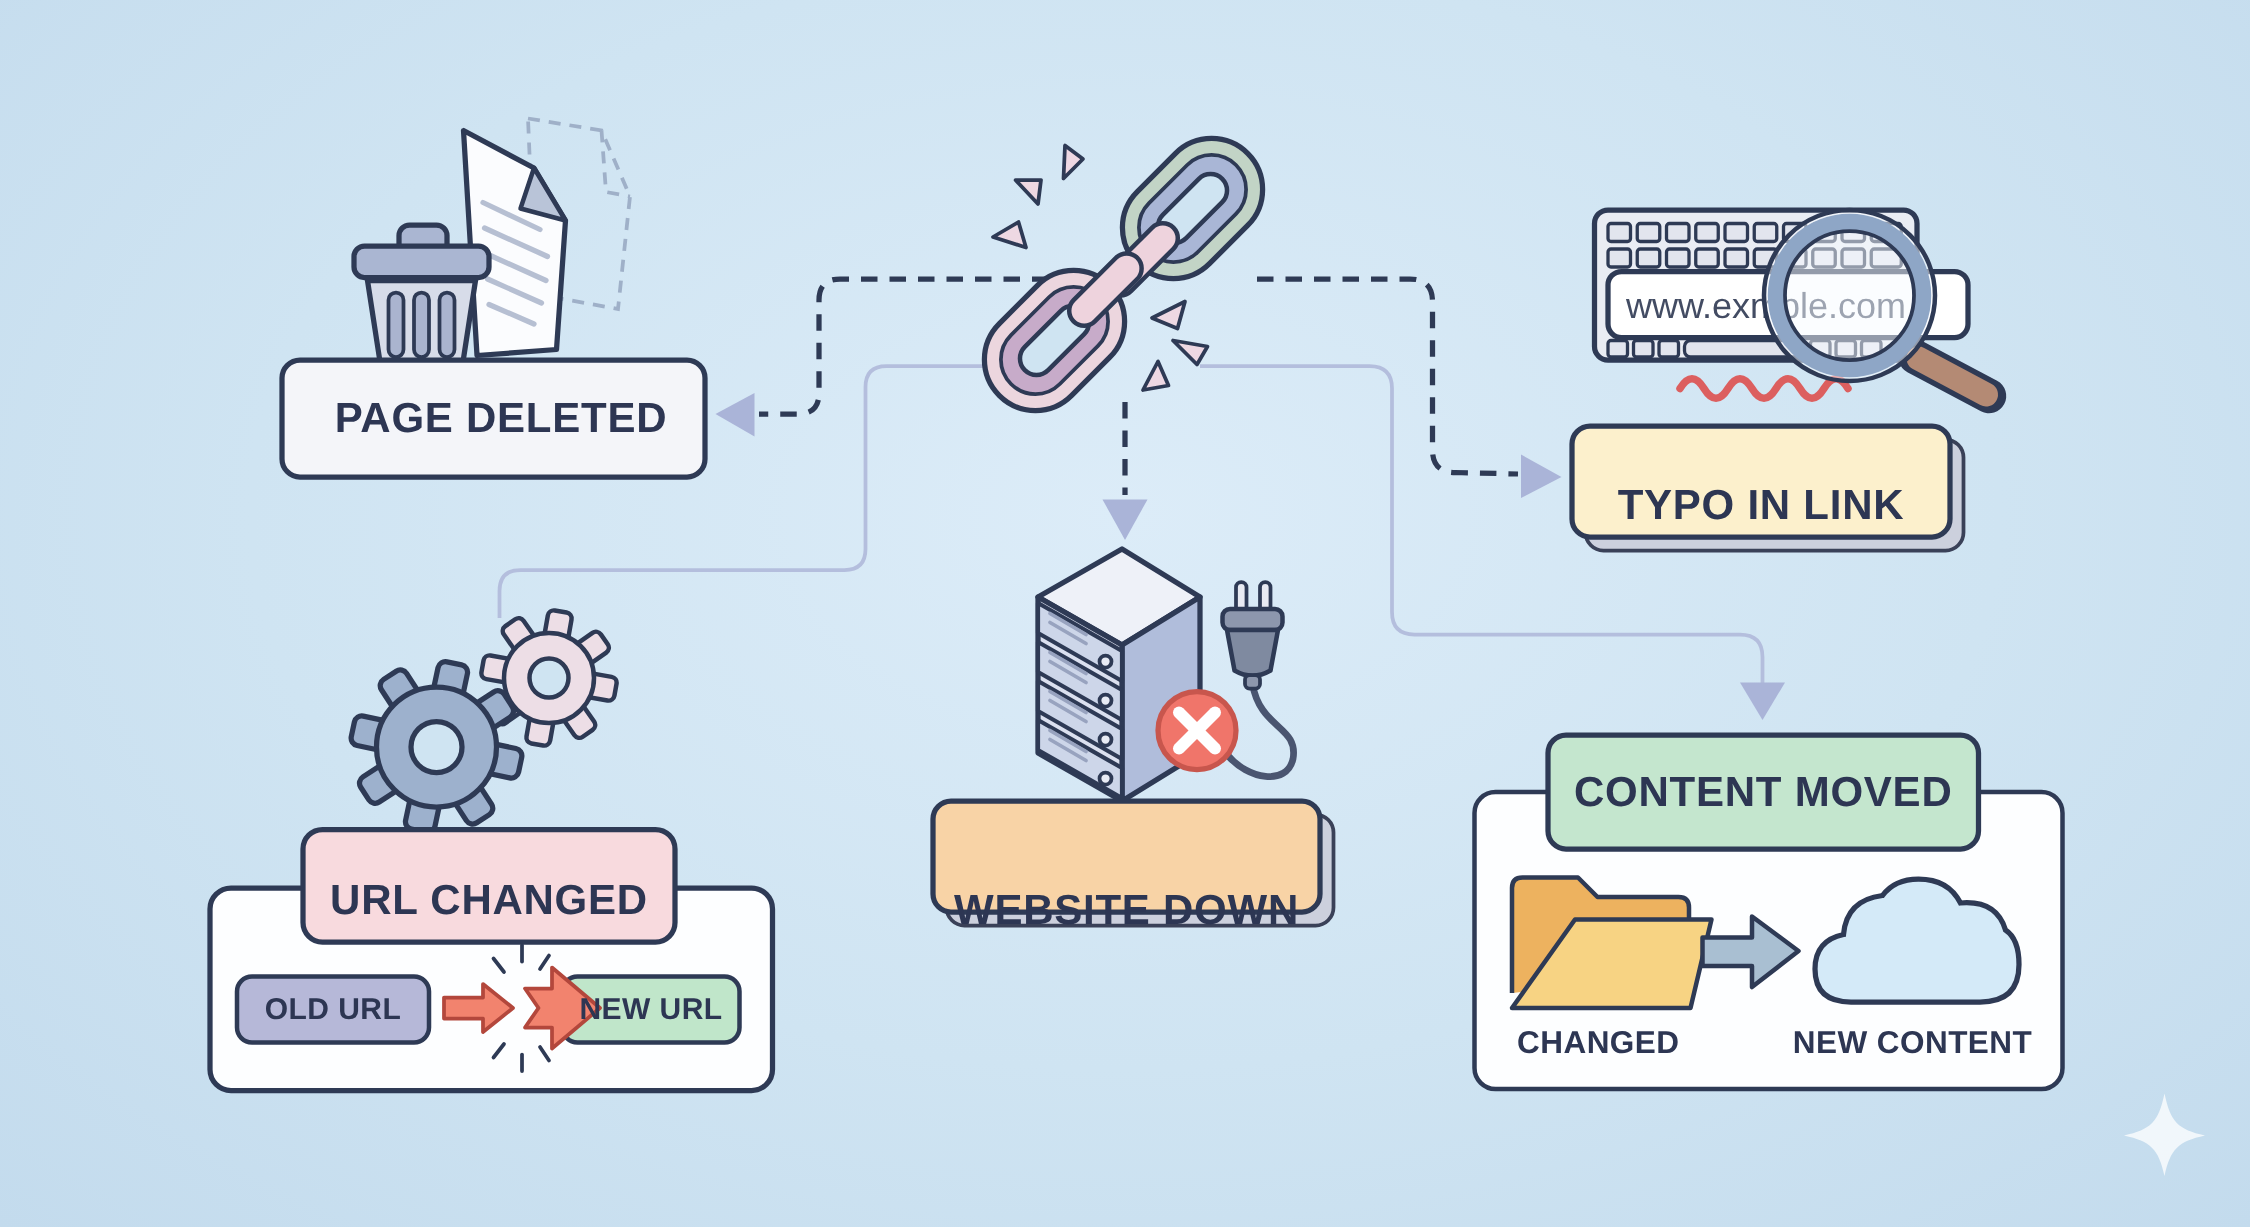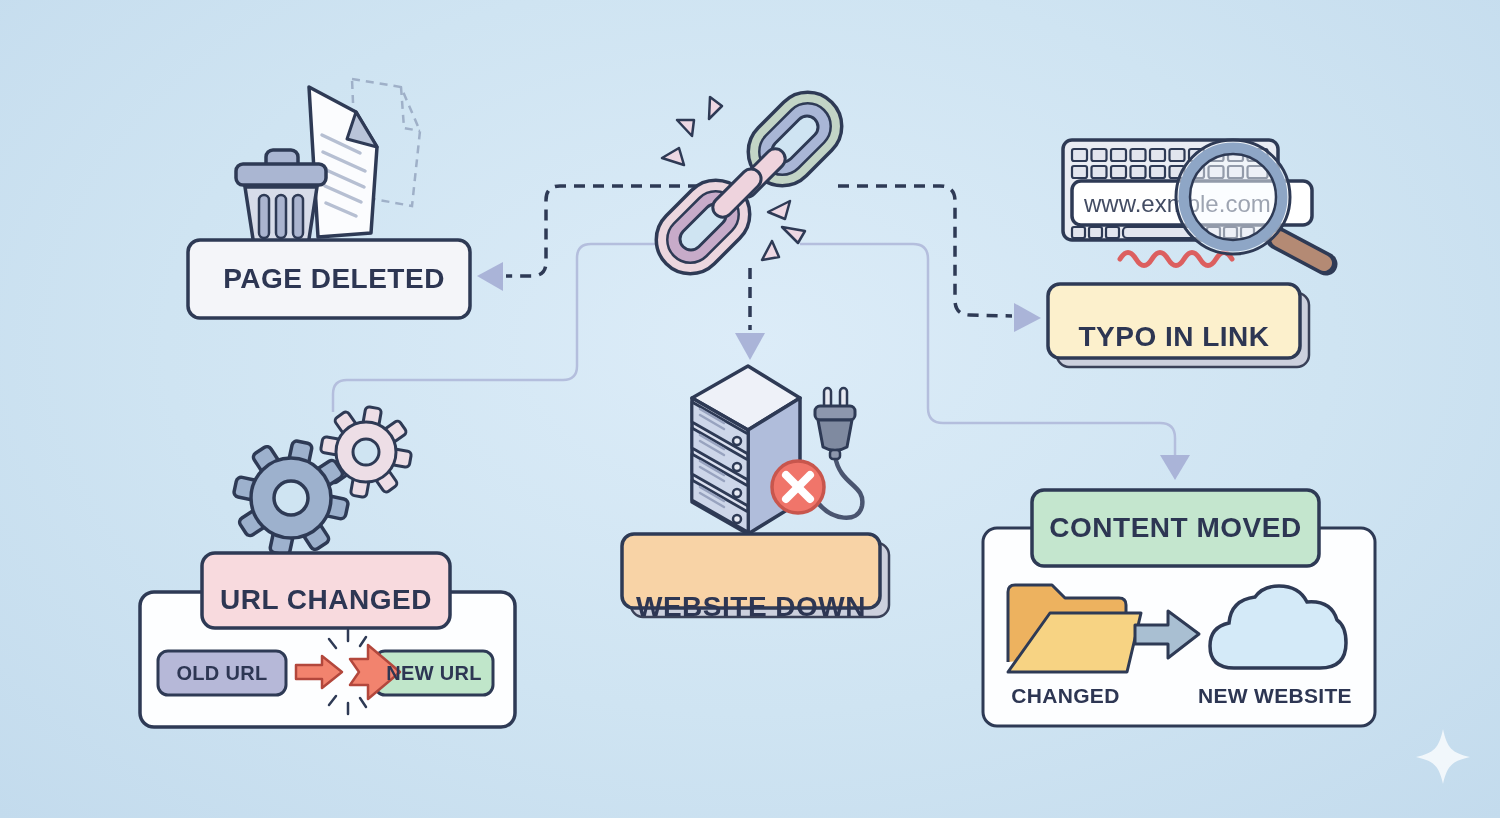--- a/index.html
+++ b/index.html
@@ -266,15 +266,15 @@
 </svg>
 
 <div class="lbl lbl-big" style="left:188px;top:240px;width:292px;height:78px;">PAGE DELETED</div>
 <div class="lbl lbl-big" style="left:1048px;top:300px;width:252px;height:74px;">TYPO IN LINK</div>
 <div class="lbl lbl-big" style="left:202px;top:553px;width:248px;height:94px;">URL CHANGED</div>
 <div class="lbl lbl-chip" style="left:158px;top:651px;width:128px;height:44px;">OLD URL</div>
 <div class="lbl lbl-chip" style="left:375px;top:651px;width:118px;height:44px;">NEW URL</div>
 <div class="lbl lbl-big" style="left:622px;top:534px;width:258px;height:74px;margin-top:36px;">WEBSITE DOWN</div>
 <div class="lbl lbl-big" style="left:1032px;top:490px;width:287px;height:76px;">CONTENT MOVED</div>
 <div class="lbl lbl-cap" style="left:998px;top:682px;width:135px;height:28px;">CHANGED</div>
-<div class="lbl lbl-cap" style="left:1190px;top:682px;width:170px;height:28px;">NEW WEBSITE</div>
+<div class="lbl lbl-cap" style="left:1190px;top:682px;width:170px;height:28px;">NEW CONTENT</div>
 
 </div>
 
 </body></html>

